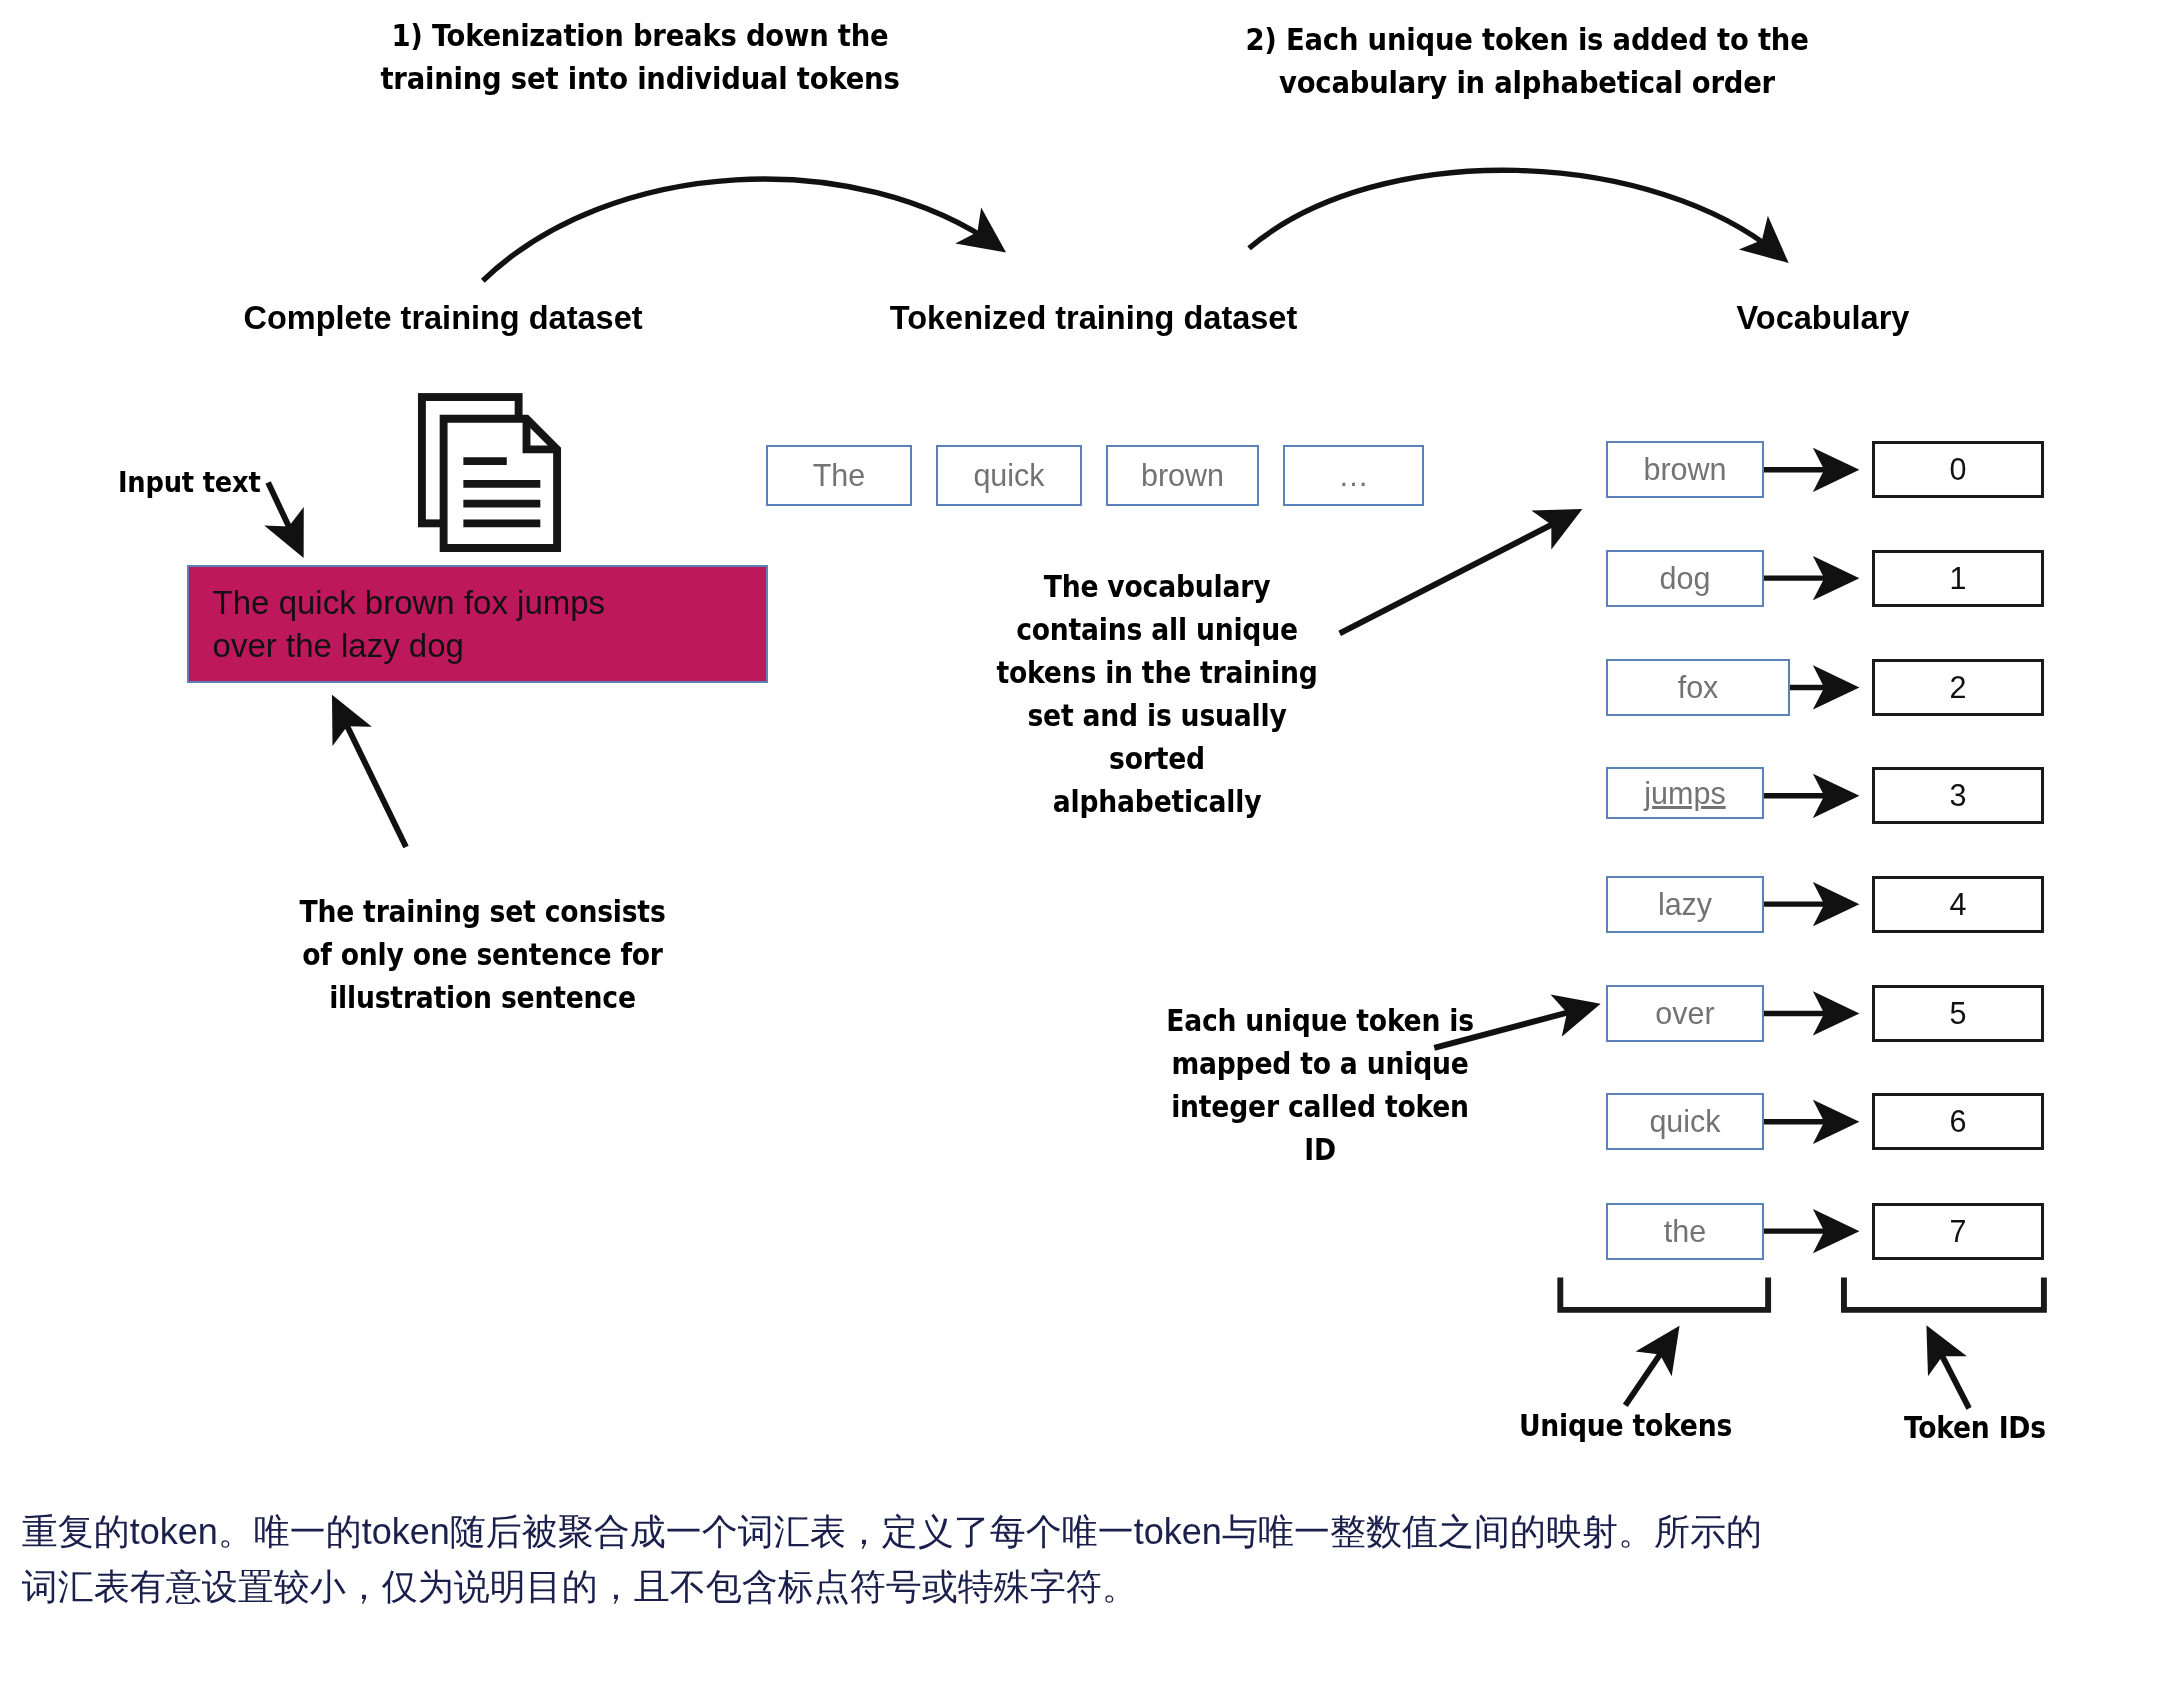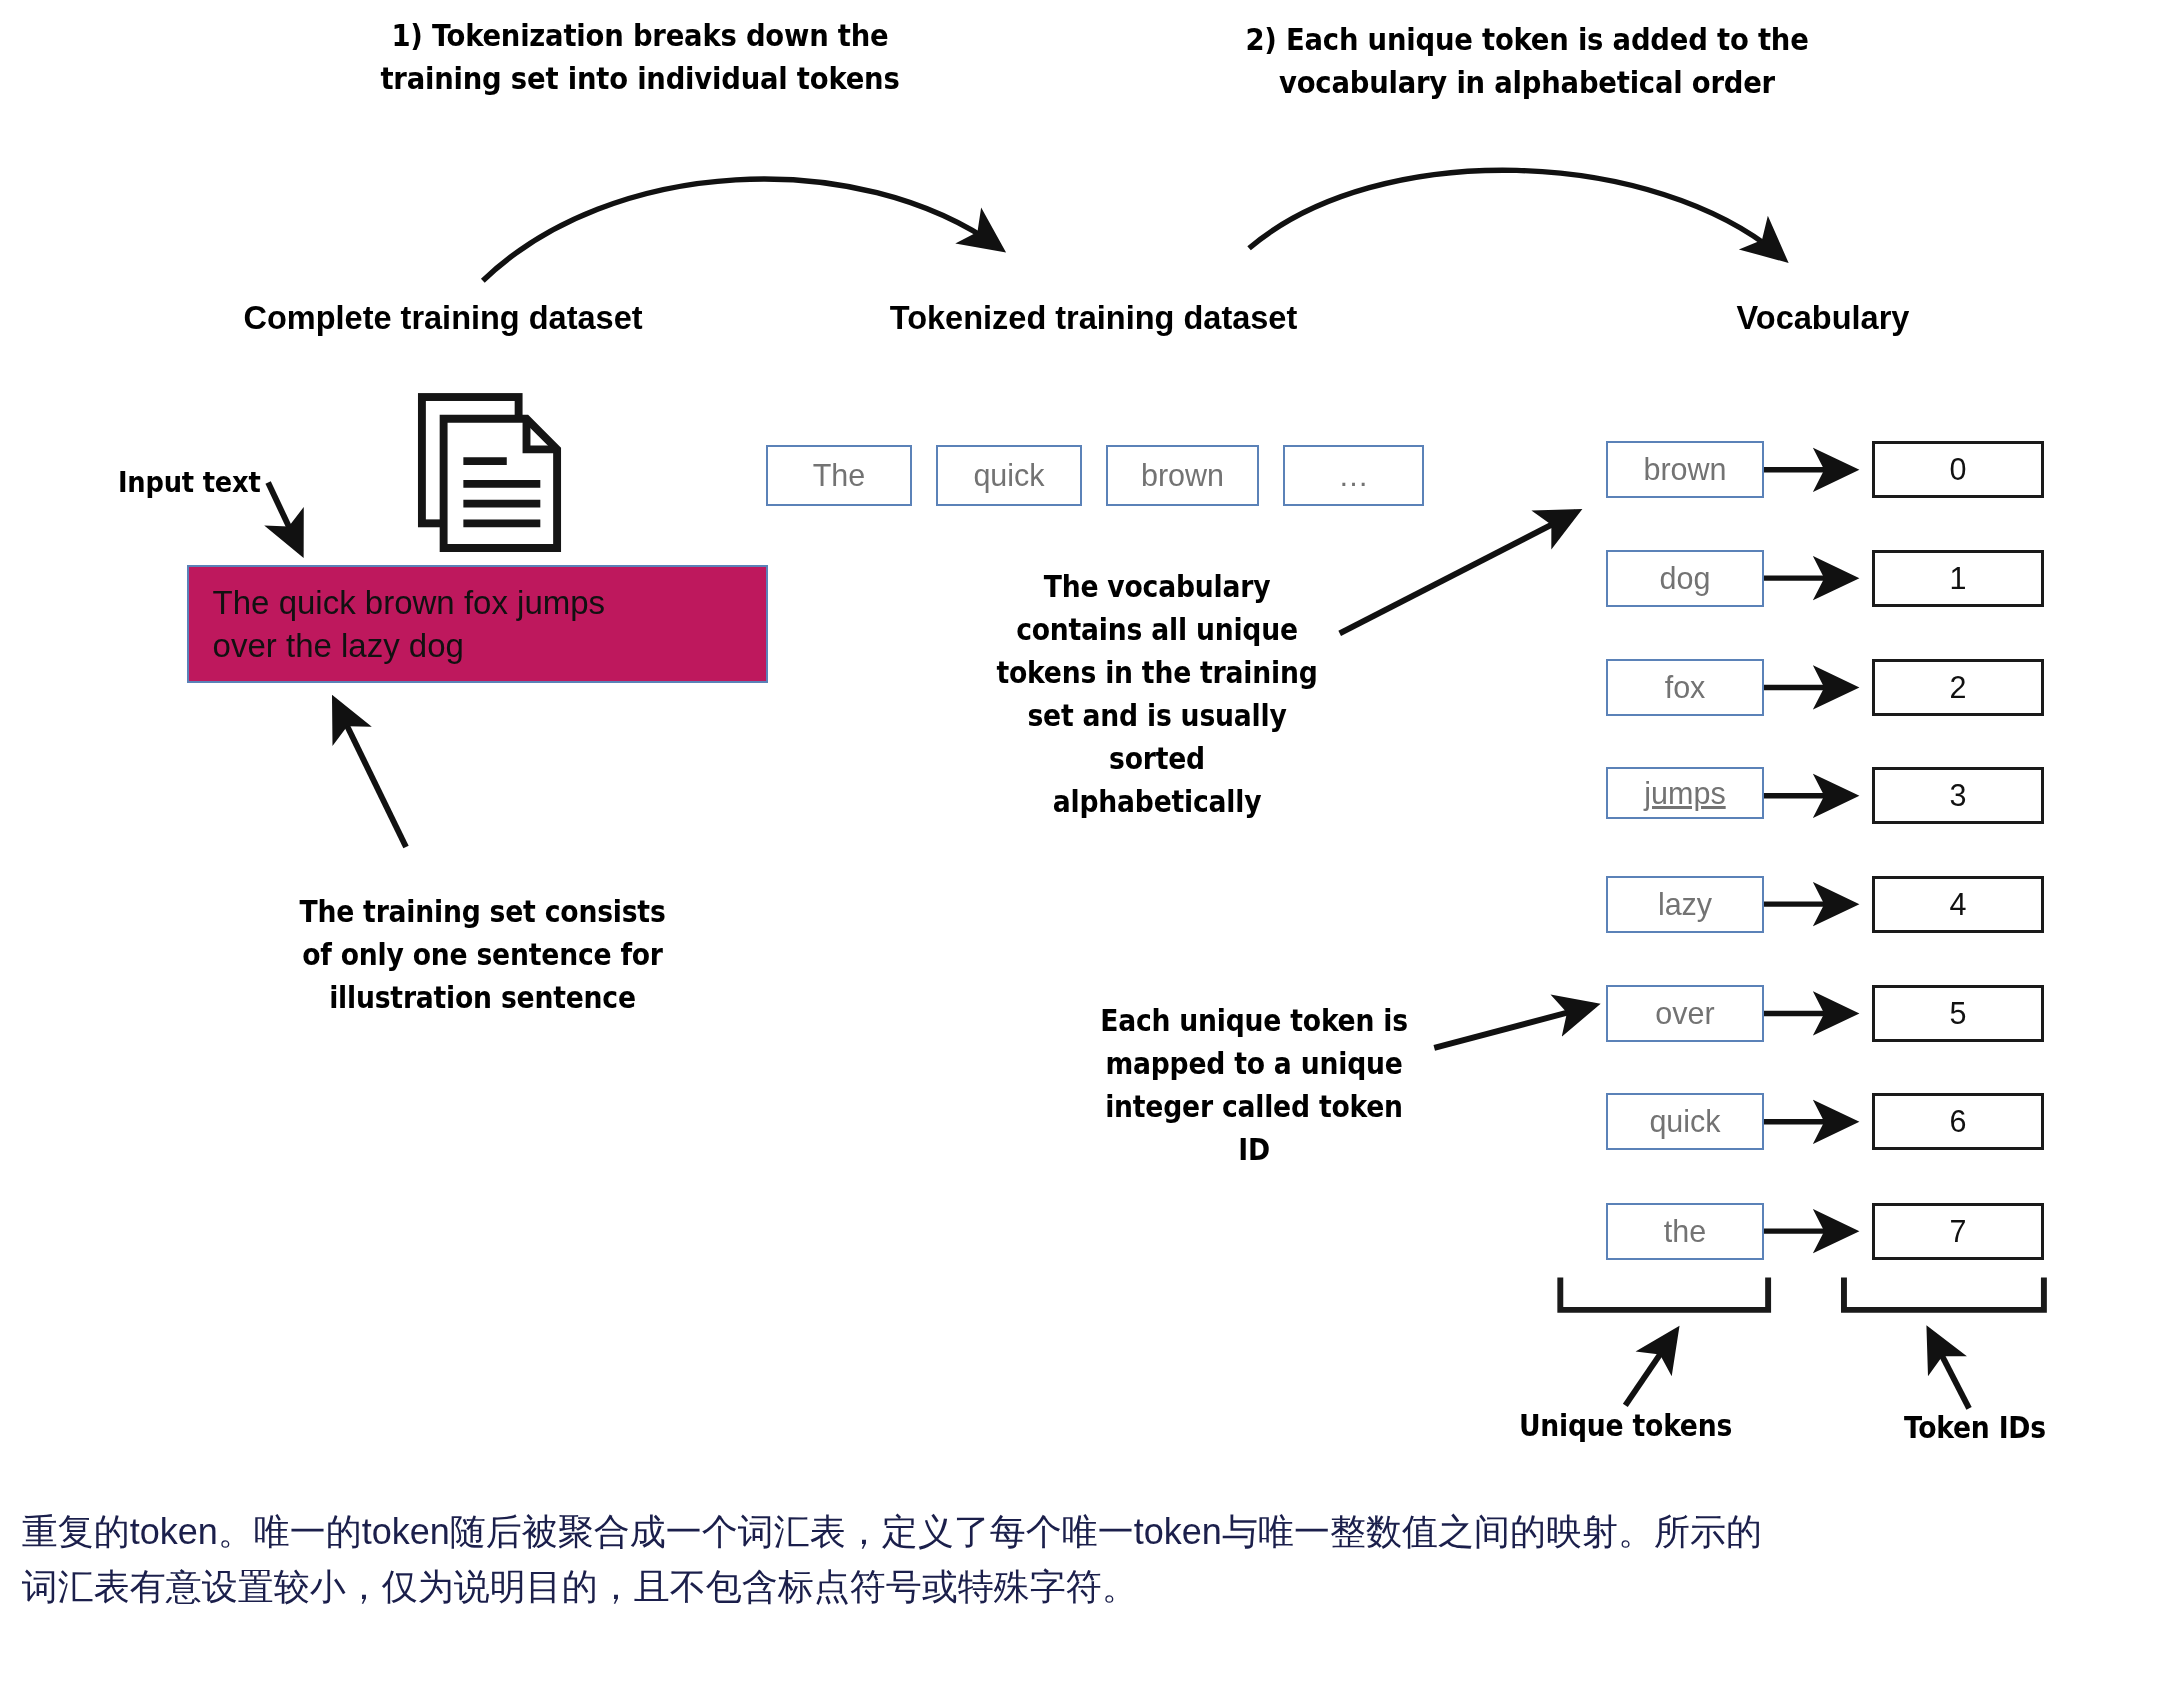--- a/index.html
+++ b/index.html
@@ -184,34 +184,34 @@
 
   <div class="abs anno note" style="left:965px; top:566px; width:384px;">
     <div>The vocabulary</div>
     <div>contains all unique</div>
     <div>tokens in the training</div>
     <div>set and is usually</div>
     <div>sorted</div>
     <div>alphabetically</div>
   </div>
 
-  <div class="abs anno note" style="left:1062px; top:1000px; width:384px;text-align:center;">
+  <div class="abs anno note" style="left:1128px; top:1000px; width:384px;text-align:center;">
     <div>Each unique token is</div>
     <div>mapped to a unique</div>
     <div>integer called token</div>
     <div>ID</div>
   </div>
 
   <div class="abs bluebox" style="left:1606px; top:441px; width:158px; height:57px;">brown</div>
   <div class="abs blackbox" style="left:1872px; top:441px; width:172px; height:57px;">0</div>
 
   <div class="abs bluebox" style="left:1606px; top:550px; width:158px; height:57px;">dog</div>
   <div class="abs blackbox" style="left:1872px; top:550px; width:172px; height:57px;">1</div>
 
-  <div class="abs bluebox" style="left:1606px; top:659px; width:158px; height:57px;">fox</div>
+  <div class="abs bluebox" style="left:1606px; top:659px; width:184px; height:57px;">fox</div>
   <div class="abs blackbox" style="left:1872px; top:659px; width:172px; height:57px;">2</div>
 
   <div class="abs bluebox" style="left:1606px; top:767px; width:158px; height:52px;text-decoration:underline;">jumps</div>
   <div class="abs blackbox" style="left:1872px; top:767px; width:172px; height:57px;">3</div>
 
   <div class="abs bluebox" style="left:1606px; top:876px; width:158px; height:57px;">lazy</div>
   <div class="abs blackbox" style="left:1872px; top:876px; width:172px; height:57px;">4</div>
 
   <div class="abs bluebox" style="left:1606px; top:985px; width:158px; height:57px;">over</div>
   <div class="abs blackbox" style="left:1872px; top:985px; width:172px; height:57px;">5</div>

